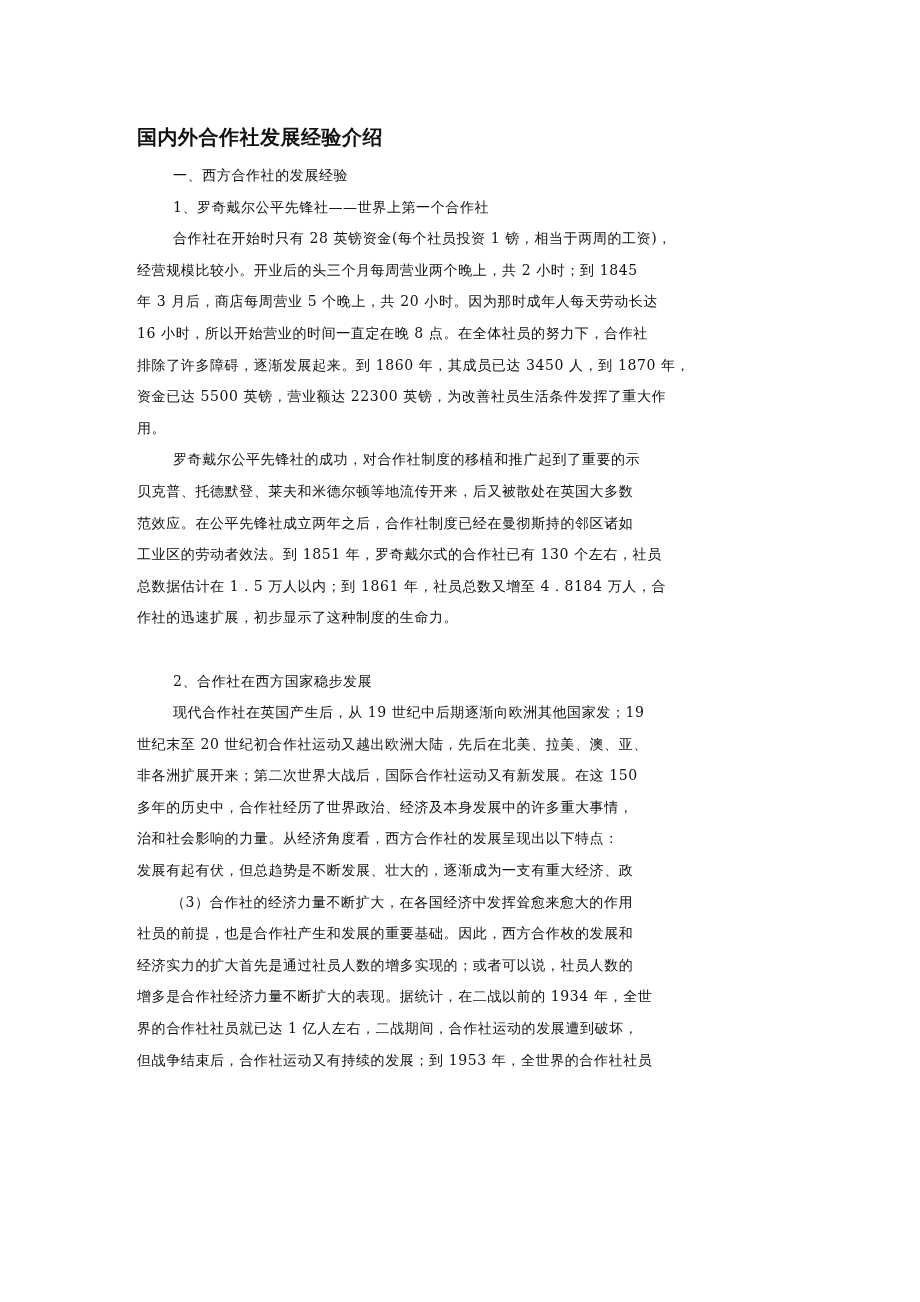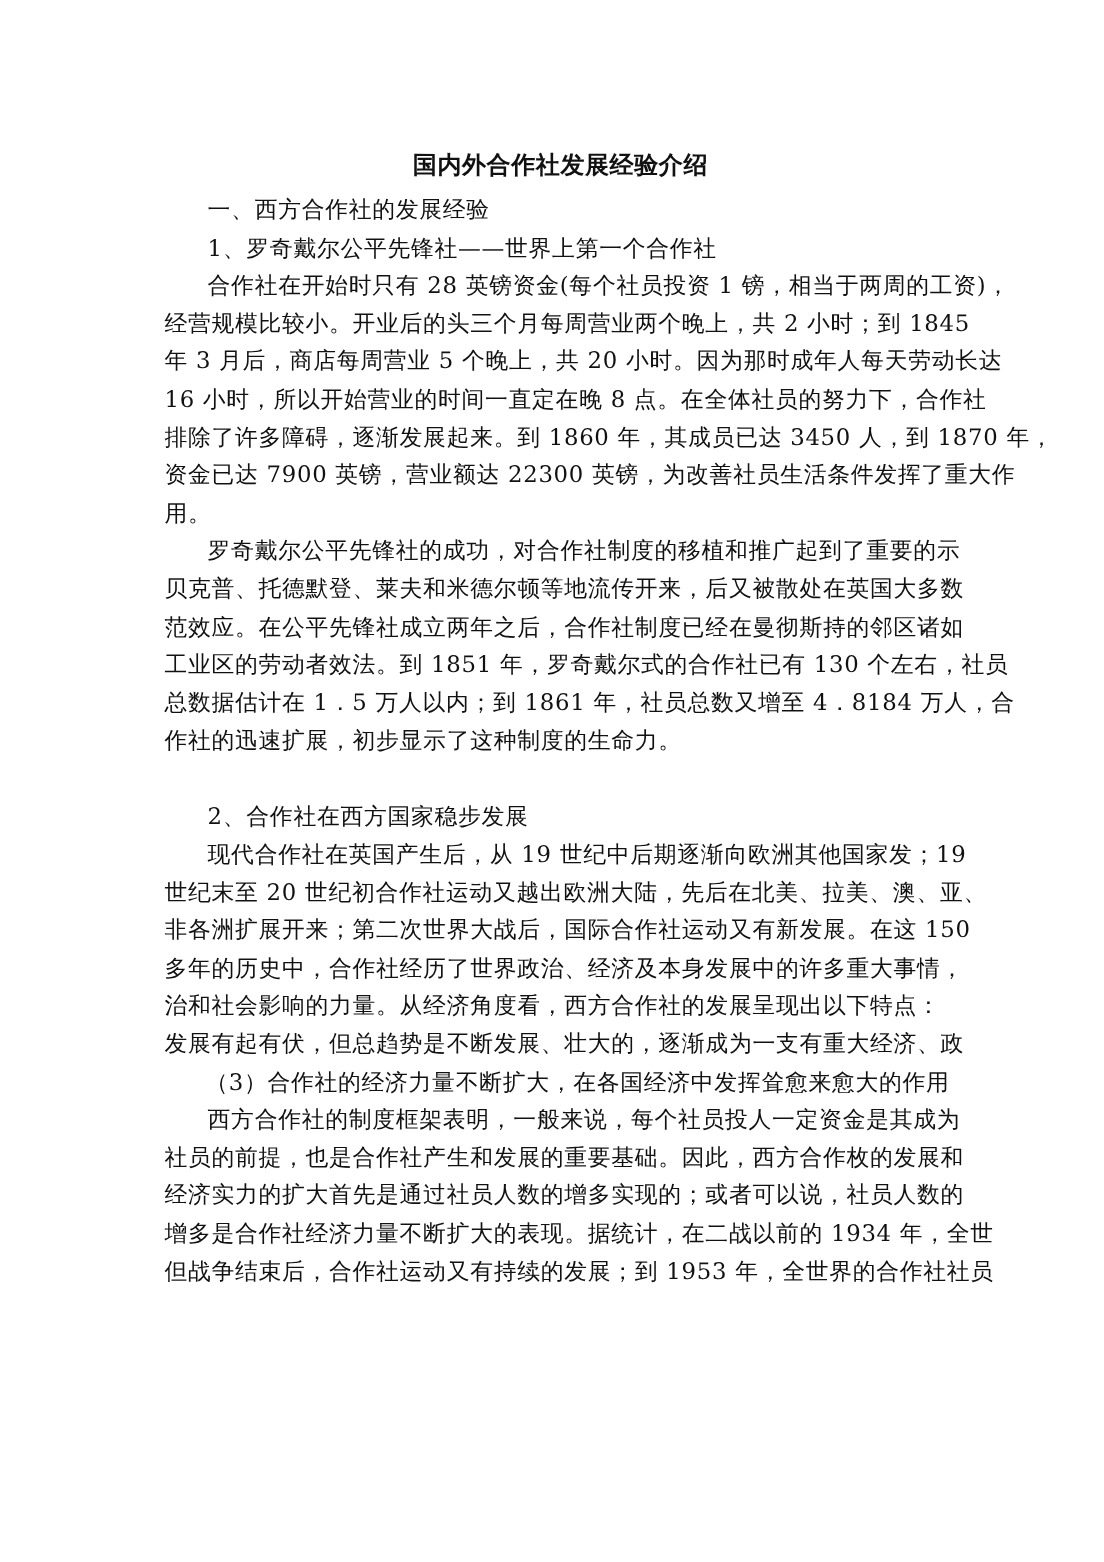--- a/index.html
+++ b/index.html
@@ -15,31 +15,31 @@
       font-family: "DejaVu Serif", "Liberation Serif", serif;
       color: #111111;
     }
     .page {
       position: absolute;
       left: 137px;
       top: 118px;
       width: 660px;
     }
     .title {
-      text-align: center;
+      text-align: left;
       font-family: "DejaVu Sans", "Liberation Sans", sans-serif;
       font-weight: bold;
       font-size: 20px;
       line-height: 38px;
       height: 38px;
       margin: 0 0 4px 0;
       letter-spacing: 0.5px;
     }
     .line {
-      font-size: 19px;
+      font-size: 14px;
       line-height: 31.6px;
       height: 31.6px;
       white-space: nowrap;
       letter-spacing: 0.6px;
     }
     .indent {
       padding-left: 36px;
     }
     .indent-sub {
       padding-left: 34px;
@@ -58,21 +58,21 @@
   <div class="line indent">一、西方合作社的发展经验</div>
   <div class="line indent">1、罗奇戴尔公平先锋社——世界上第一个合作社</div>
 
 
   <div>
     <div class="line indent">合作社在开始时只有 28 英镑资金(每个社员投资 1 镑，相当于两周的工资)，</div>
     <div class="line">经营规模比较小。开业后的头三个月每周营业两个晚上，共 2 小时；到 1845</div>
     <div class="line">年 3 月后，商店每周营业 5 个晚上，共 20 小时。因为那时成年人每天劳动长达</div>
     <div class="line">16 小时，所以开始营业的时间一直定在晚 8 点。在全体社员的努力下，合作社</div>
     <div class="line">排除了许多障碍，逐渐发展起来。到 1860 年，其成员已达 3450 人，到 1870 年，</div>
-    <div class="line">资金已达 7900 英镑，营业额达 22300 英镑，为改善社员生活条件发挥了重大作</div>
+    <div class="line">资金已达 5500 英镑，营业额达 22300 英镑，为改善社员生活条件发挥了重大作</div>
     <div class="line">用。</div>
   </div>
 
   <div>
     <div class="line indent">罗奇戴尔公平先锋社的成功，对合作社制度的移植和推广起到了重要的示</div>
     <div class="line">贝克普、托德默登、莱夫和米德尔顿等地流传开来，后又被散处在英国大多数</div>
     <div class="line">范效应。在公平先锋社成立两年之后，合作社制度已经在曼彻斯持的邻区诸如</div>
     <div class="line">工业区的劳动者效法。到 1851 年，罗奇戴尔式的合作社已有 130 个左右，社员</div>
     <div class="line">总数据估计在 1．5 万人以内；到 1861 年，社员总数又增至 4．8184 万人，合</div>
     <div class="line">作社的迅速扩展，初步显示了这种制度的生命力。</div>
@@ -87,20 +87,20 @@
     <div class="line">世纪末至 20 世纪初合作社运动又越出欧洲大陆，先后在北美、拉美、澳、亚、</div>
     <div class="line">非各洲扩展开来；第二次世界大战后，国际合作社运动又有新发展。在这 150</div>
     <div class="line">多年的历史中，合作社经历了世界政治、经济及本身发展中的许多重大事情，</div>
     <div class="line">治和社会影响的力量。从经济角度看，西方合作社的发展呈现出以下特点：</div>
     <div class="line">发展有起有伏，但总趋势是不断发展、壮大的，逐渐成为一支有重大经济、政</div>
   </div>
 
   <div class="line indent-sub">（3）合作社的经济力量不断扩大，在各国经济中发挥耸愈来愈大的作用</div>
 
   <div>
-    <div class="line indent">西方合作社的制度框架表明，一般来说，每个社员投人一定资金是其成为</div>
     <div class="line">社员的前提，也是合作社产生和发展的重要基础。因此，西方合作枚的发展和</div>
     <div class="line">经济实力的扩大首先是通过社员人数的增多实现的；或者可以说，社员人数的</div>
     <div class="line">增多是合作社经济力量不断扩大的表现。据统计，在二战以前的 1934 年，全世</div>
+    <div class="line">界的合作社社员就已达 1 亿人左右，二战期间，合作社运动的发展遭到破坏，</div>
     <div class="line">但战争结束后，合作社运动又有持续的发展；到 1953 年，全世界的合作社社员</div>
   </div>
 
 </div>
 
 </body></html>

